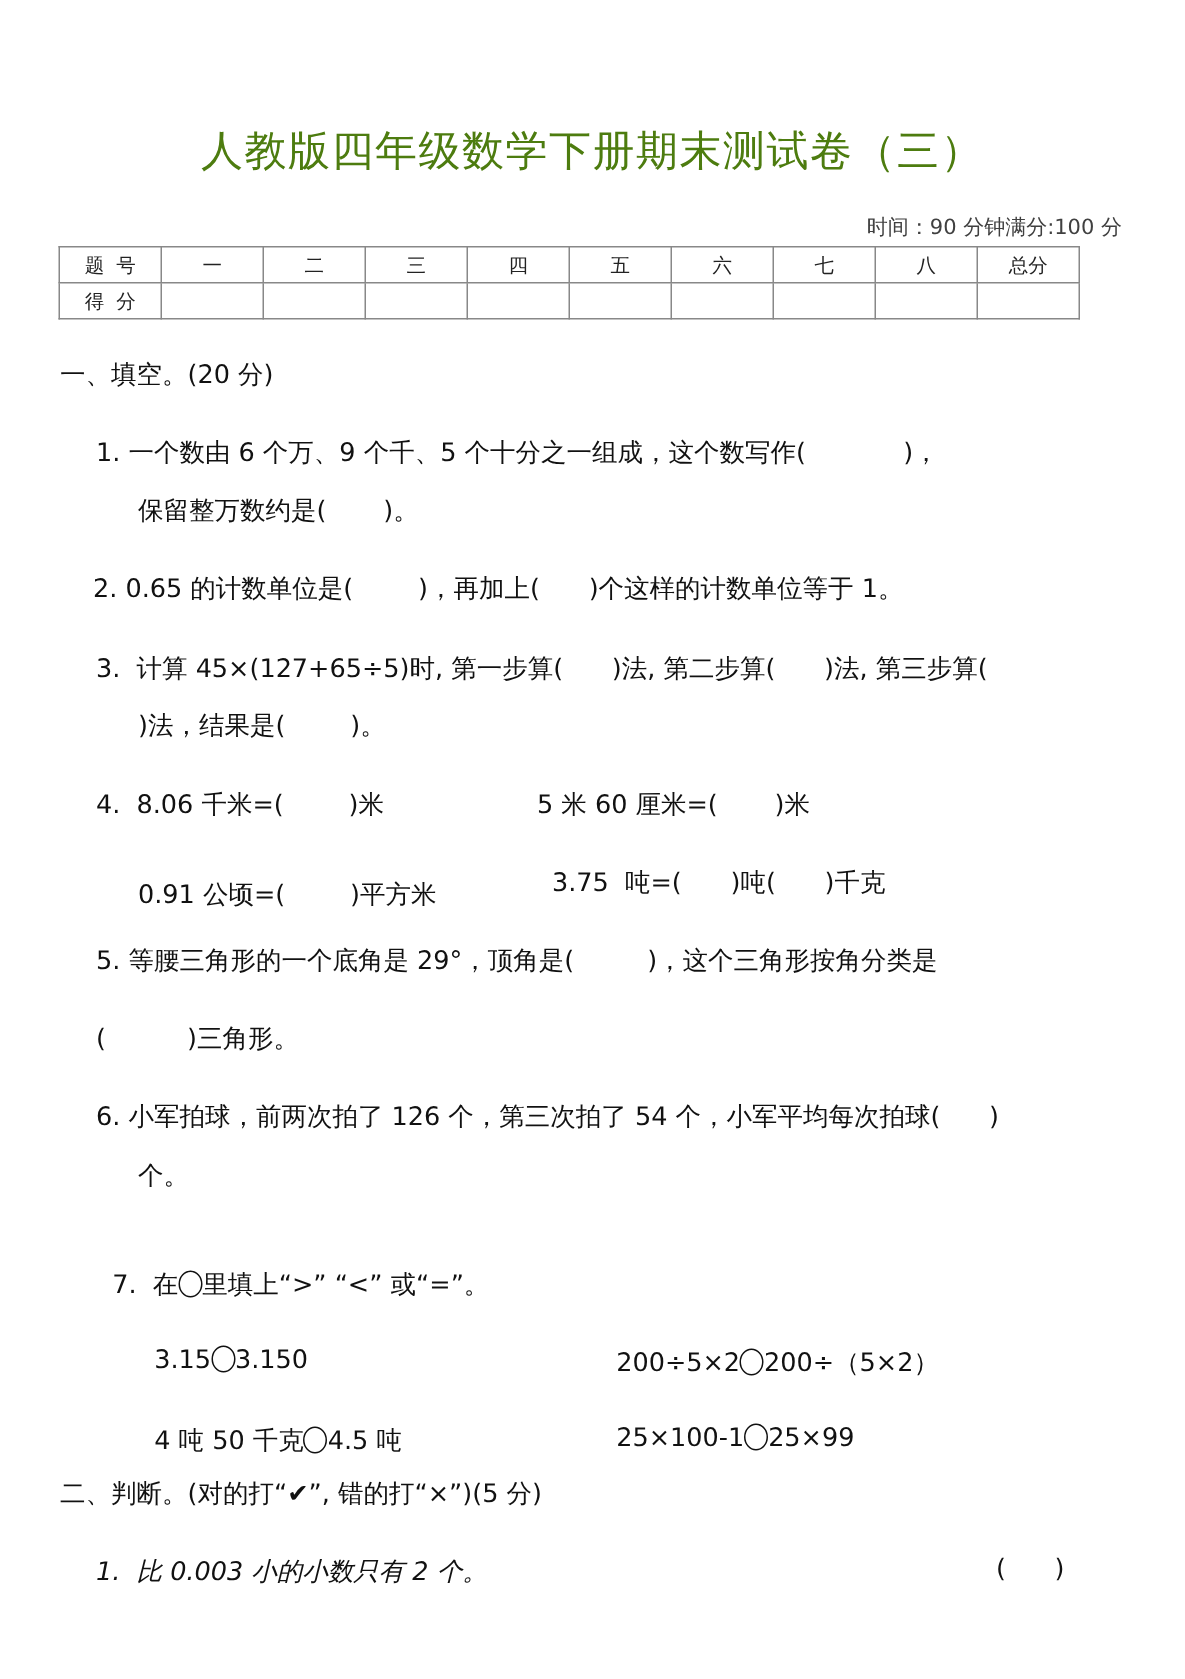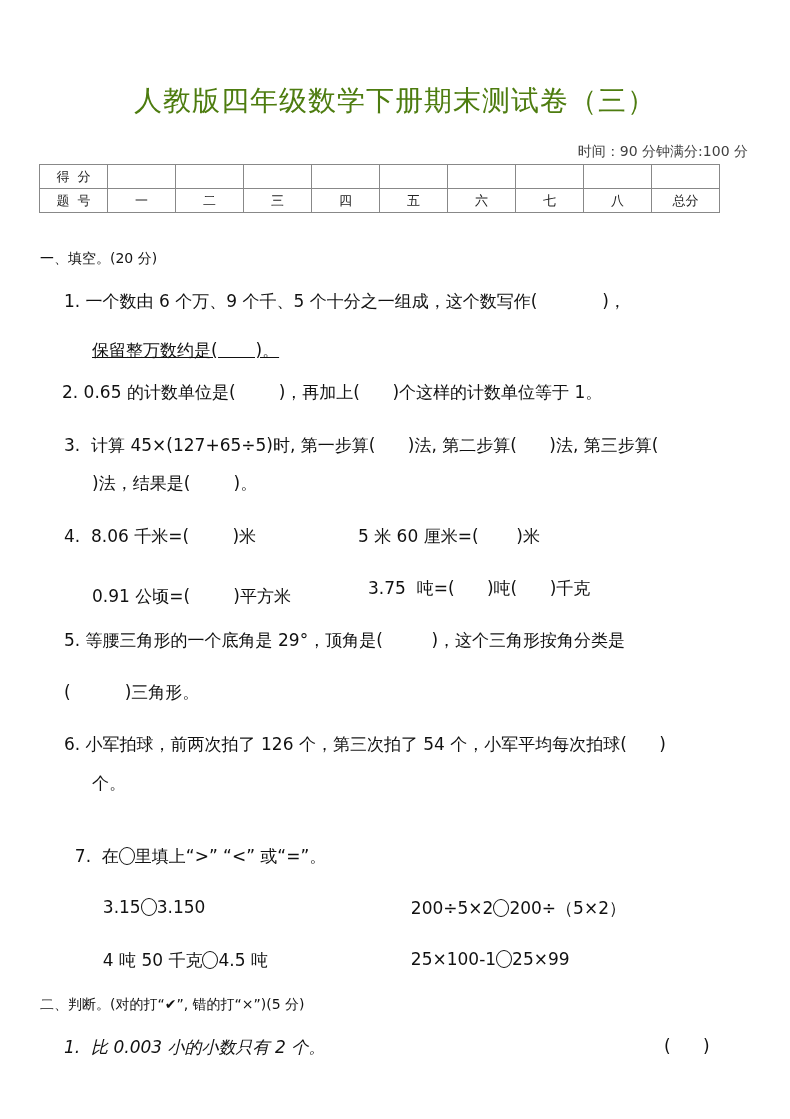--- a/index.html
+++ b/index.html
@@ -39,22 +39,21 @@
     table.score td {
       border: 1px solid #888;
       height: 23px;
       text-align: center;
       padding: 0;
     }
     table.score td.head { width: 67px; letter-spacing: 8px; text-indent: 8px; }
     table.score td.col { width: 67px; }
     .sec {
       left: 40px;
-      font-size: 14px;
-      margin-top: 12px;
+      font-size: 17px;
     }
     .q {
       font-size: 17px;
     }
     .circle {
       display: inline-block;
       width: 16px; height: 18px;
       border: 1.3px solid #111;
       border-radius: 50%;
       vertical-align: -3px;
@@ -63,50 +62,50 @@
   </style>
 </head>
 <body>
 
 <div class="abs title">人教版四年级数学下册期末测试卷（三）</div>
 <div class="abs meta">时间：90 分钟满分:100 分</div>
 
 <table class="score">
   <tbody>
       <tr>
+    <td class="head">题号</td>
+    <td class="col">一</td>
+    <td class="col">二</td>
+    <td class="col">三</td>
+    <td class="col">四</td>
+    <td class="col">五</td>
+    <td class="col">六</td>
+    <td class="col">七</td>
+    <td class="col">八</td>
+    <td class="col">总分</td>
+  </tr>
+  <tr>
     <td class="head">得分</td>
     <td class="col"></td>
     <td class="col"></td>
     <td class="col"></td>
     <td class="col"></td>
     <td class="col"></td>
     <td class="col"></td>
     <td class="col"></td>
     <td class="col"></td>
     <td class="col"></td>
   </tr>
-  <tr>
-    <td class="head">题号</td>
-    <td class="col">一</td>
-    <td class="col">二</td>
-    <td class="col">三</td>
-    <td class="col">四</td>
-    <td class="col">五</td>
-    <td class="col">六</td>
-    <td class="col">七</td>
-    <td class="col">八</td>
-    <td class="col">总分</td>
-  </tr>
 </tbody>
   </table>
 
 <div class="abs sec" style="top:238px;">一、填空。(20 分)</div>
 
 <div class="abs q" style="left:64px; top:290px;">1. 一个数由 6 个万、9 个千、5 个十分之一组成，这个数写作(            )，</div>
-<div class="abs q" style="left:92px; top:339px;text-decoration:underline;">保留整万数约是(       )。</div>
+<div class="abs q" style="left:92px; top:329px;">保留整万数约是(       )。</div>
 
 <div class="abs q" style="left:62px; top:381px;">2. 0.65 的计数单位是(        )，再加上(      )个这样的计数单位等于 1。</div>
 
 <div class="abs q" style="left:64px; top:434px;">3.  计算 45×(127+65÷5)时, 第一步算(      )法, 第二步算(      )法, 第三步算(</div>
 <div class="abs q" style="left:92px; top:472px;">)法，结果是(        )。</div>
 
 <div class="abs q" style="left:64px; top:525px;">4.  8.06 千米=(        )米</div>
 <div class="abs q" style="left:358px; top:525px;">5 米 60 厘米=(       )米</div>
 <div class="abs q" style="left:92px; top:585px;">0.91 公顷=(        )平方米</div>
 <div class="abs q" style="left:368px; top:577px;">3.75  吨=(      )吨(      )千克</div>

